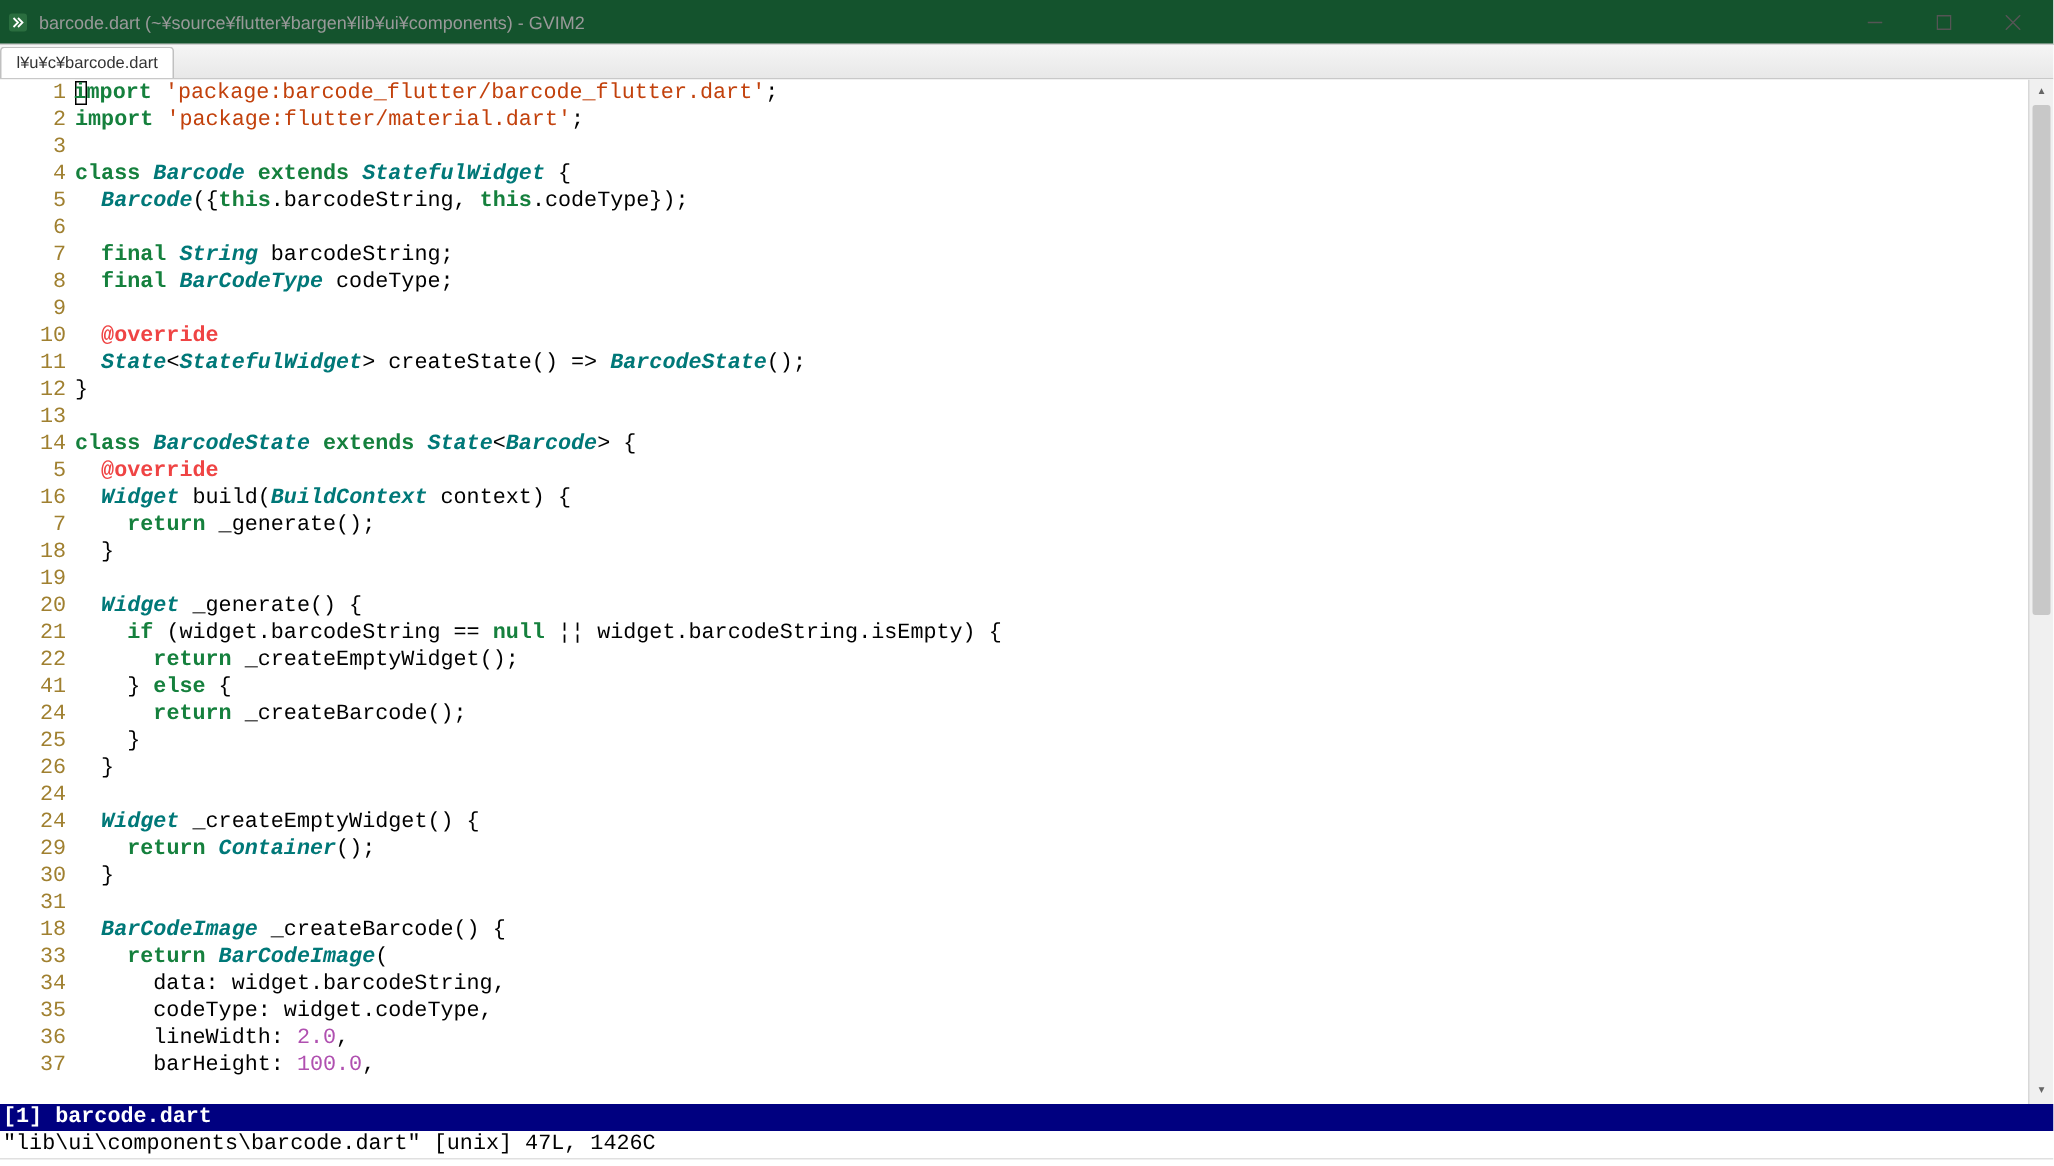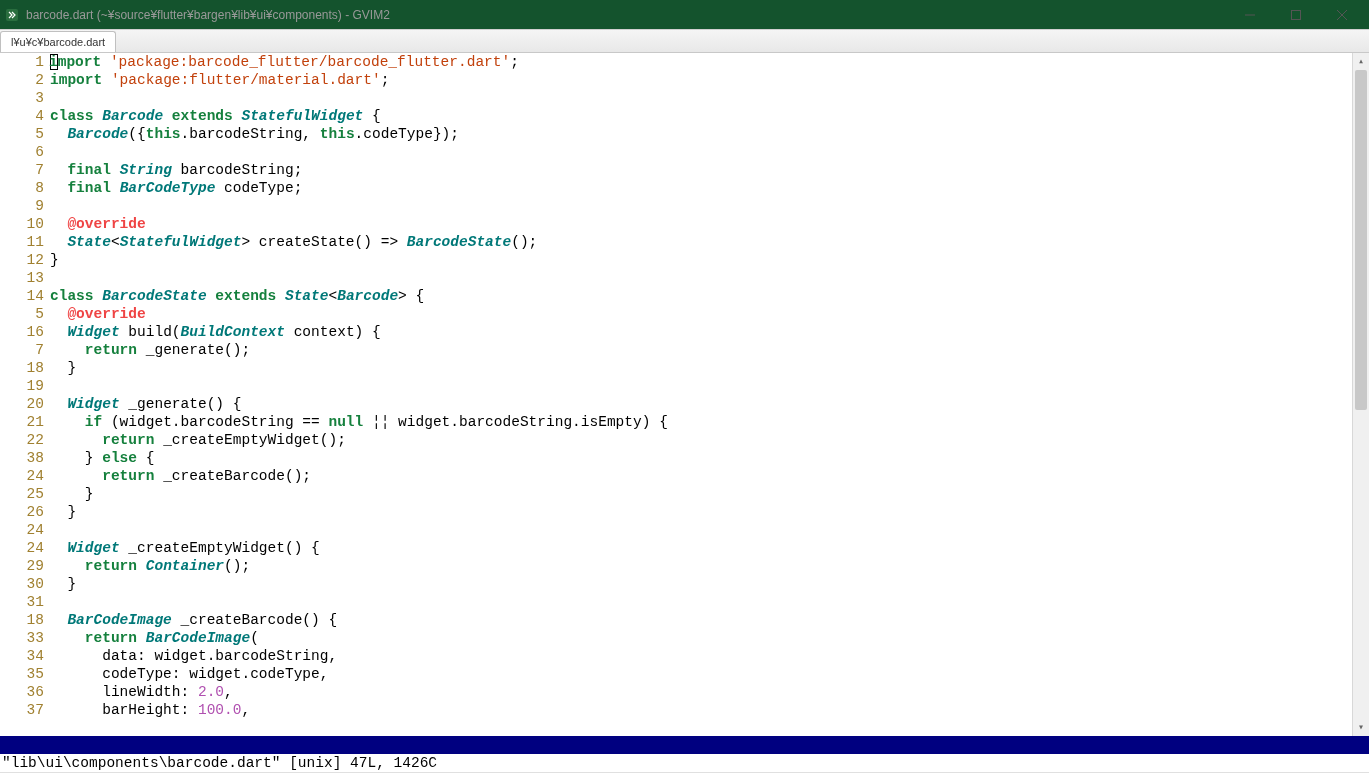--- a/index.html
+++ b/index.html
@@ -226,21 +226,21 @@
       <div>13</div>
       <div>14</div>
       <div>5</div>
       <div>16</div>
       <div>7</div>
       <div>18</div>
       <div>19</div>
       <div>20</div>
       <div>21</div>
       <div>22</div>
-      <div>38</div>
+      <div>41</div>
       <div>24</div>
       <div>25</div>
       <div>26</div>
       <div>24</div>
       <div>24</div>
       <div>29</div>
       <div>30</div>
       <div>31</div>
       <div>18</div>
       <div>33</div>
@@ -251,19 +251,20 @@
     </div>
   <div class="code" id="code"><span class="code-line"><span class="cursor"></span><span class="kw">import</span><span> </span><span class="str">'package:barcode_flutter/barcode_flutter.dart'</span><span>;</span></span><span class="code-line"><span class="kw">import</span><span> </span><span class="str">'package:flutter/material.dart'</span><span>;</span></span><span class="code-line"></span><span class="code-line"><span class="kw">class</span><span> </span><span class="type">Barcode</span><span> </span><span class="kw">extends</span><span> </span><span class="type">StatefulWidget</span><span> {</span></span><span class="code-line"><span>  </span><span class="type">Barcode</span><span>({</span><span class="kw">this</span><span>.barcodeString, </span><span class="kw">this</span><span>.codeType});</span></span><span class="code-line"></span><span class="code-line"><span>  </span><span class="kw">final</span><span> </span><span class="type">String</span><span> barcodeString;</span></span><span class="code-line"><span>  </span><span class="kw">final</span><span> </span><span class="type">BarCodeType</span><span> codeType;</span></span><span class="code-line"></span><span class="code-line"><span>  </span><span class="ann">@override</span></span><span class="code-line"><span>  </span><span class="type">State</span><span>&lt;</span><span class="type">StatefulWidget</span><span>&gt; createState() =&gt; </span><span class="type">BarcodeState</span><span>();</span></span><span class="code-line"><span>}</span></span><span class="code-line"></span><span class="code-line"><span class="kw">class</span><span> </span><span class="type">BarcodeState</span><span> </span><span class="kw">extends</span><span> </span><span class="type">State</span><span>&lt;</span><span class="type">Barcode</span><span>&gt; {</span></span><span class="code-line"><span>  </span><span class="ann">@override</span></span><span class="code-line"><span>  </span><span class="type">Widget</span><span> build(</span><span class="type">BuildContext</span><span> context) {</span></span><span class="code-line"><span>    </span><span class="kw">return</span><span> _generate();</span></span><span class="code-line"><span>  }</span></span><span class="code-line"></span><span class="code-line"><span>  </span><span class="type">Widget</span><span> _generate() {</span></span><span class="code-line"><span>    </span><span class="kw">if</span><span> (widget.barcodeString == </span><span class="kw">null</span><span> ¦¦ widget.barcodeString.isEmpty) {</span></span><span class="code-line"><span>      </span><span class="kw">return</span><span> _createEmptyWidget();</span></span><span class="code-line"><span>    } </span><span class="kw">else</span><span> {</span></span><span class="code-line"><span>      </span><span class="kw">return</span><span> _createBarcode();</span></span><span class="code-line"><span>    }</span></span><span class="code-line"><span>  }</span></span><span class="code-line"></span><span class="code-line"><span>  </span><span class="type">Widget</span><span> _createEmptyWidget() {</span></span><span class="code-line"><span>    </span><span class="kw">return</span><span> </span><span class="type">Container</span><span>();</span></span><span class="code-line"><span>  }</span></span><span class="code-line"></span><span class="code-line"><span>  </span><span class="type">BarCodeImage</span><span> _createBarcode() {</span></span><span class="code-line"><span>    </span><span class="kw">return</span><span> </span><span class="type">BarCodeImage</span><span>(</span></span><span class="code-line"><span>      data: widget.barcodeString,</span></span><span class="code-line"><span>      codeType: widget.codeType,</span></span><span class="code-line"><span>      lineWidth: </span><span class="num">2.0</span><span>,</span></span><span class="code-line"><span>      barHeight: </span><span class="num">100.0</span><span>,</span></span></div>
   <div class="scrollbar-v">
     <div class="scroll-arrow-up">▴</div>
     <div class="scrollbar-thumb"></div>
     <div class="scroll-arrow-down">▾</div>
   </div>
 </div>
 
 <div class="status-line">
+  <span class="status-left">[1] barcode.dart</span>
 </div>
 
 <div class="cmd-line">
   <span>"lib\ui\components\barcode.dart" [unix] 47L, 1426C</span>
 </div>
 
 <div class="bottom-border"></div>
 
 </body></html>

